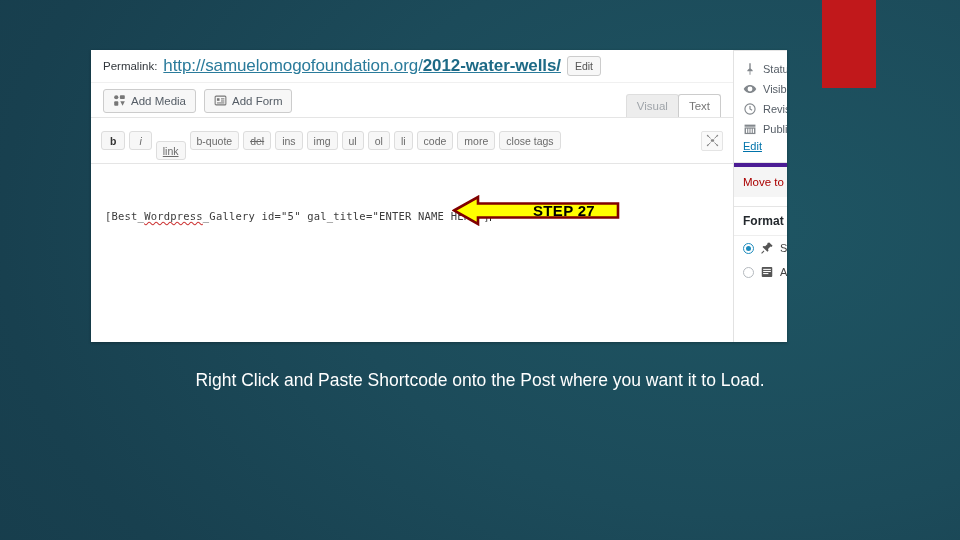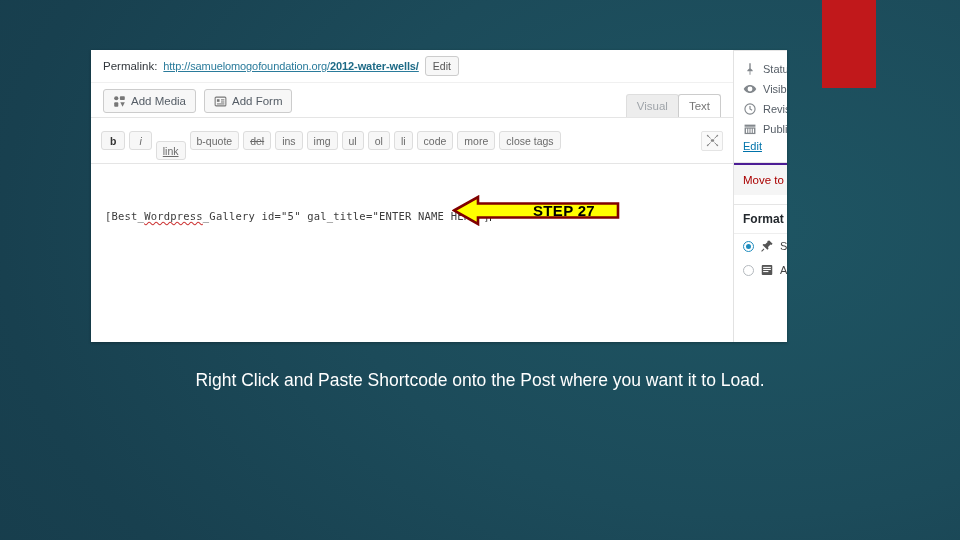--- a/index.html
+++ b/index.html
@@ -32,36 +32,36 @@
     background:#ffffff;
   }
 
   .permalink-row {
     height:33px; display:flex; align-items:center; gap:6px;
     padding:0 12px; font-size:11px; color:#444;
     border-bottom:1px solid #f0f0f0;
   }
   .permalink-label { color:#32373c; font-size:11.5px; }
   .permalink-link {
-    color:#2a7b9b; text-decoration:underline; font-size:11px;
+    color:#2a7b9b; text-decoration:underline; font-size:17px;
     letter-spacing:-.1px;
   }
   .permalink-link .slug { color:#1d6a86; font-weight:bold; }
   .btn-edit {
     border:1px solid #cccccc; background:#f7f7f7; color:#555;
     font-size:10.5px; padding:2px 7px; border-radius:3px; line-height:14px;
   }
 
   .media-row {
     height:34px; display:flex; align-items:center; gap:8px; padding:2px 12px 0 12px;
   }
   .media-btn {
     border:1px solid #cccccc; background:#f7f7f7; color:#555d66;
     font-size:11.5px; padding:4px 9px; border-radius:3px;
-    display:flex; align-items:flex-end; gap:5px; line-height:14px;
+    display:flex; align-items:flex-start; gap:5px; line-height:14px;
   }
   .ico { width:13px; height:13px; display:inline-block; flex:none; }
   .ico svg { width:100%; height:100%; display:block; }
 
   .tabs {
     margin-left:auto; display:flex; align-items:flex-end; align-self:flex-end;
     padding-bottom:0px;
   }
   .tab {
     font-size:11.5px; padding:4px 10px 4px 10px; border:1px solid #cccccc;
@@ -115,21 +115,21 @@
   .sb-row {
     display:flex; align-items:center; gap:6px; padding:3px 17px 3px 9px;
     font-size:11px; color:#555d66; white-space:nowrap; line-height:14px;
   }
   .sb-row .ico { width:14px; height:14px; color:#82878c; }
   .sb-edit {
     padding:1px 0 6px 9px; font-size:11px;
   }
   .sb-edit a { color:#0073aa; text-decoration:underline; }
   .publish-footer {
-    background:#f5f5f5; border-top:2px solid #4c1d95;
+    background:#f5f5f5; border-top:4px solid #4c1d95;
     padding:9px 0 9px 9px; font-size:11.5px; color:#a00; white-space:nowrap;
   }
   .format-box { margin-top:9px; border-top:1px solid #e5e5e5; }
   .format-title {
     padding:7px 0 7px 9px; font-size:12px; color:#23282d; font-weight:bold;
     border-bottom:1px solid #eee; white-space:nowrap;
   }
   .fmt-row {
     display:flex; align-items:center; gap:6px; padding:5px 0 5px 9px;
     font-size:11px; color:#444; white-space:nowrap;

